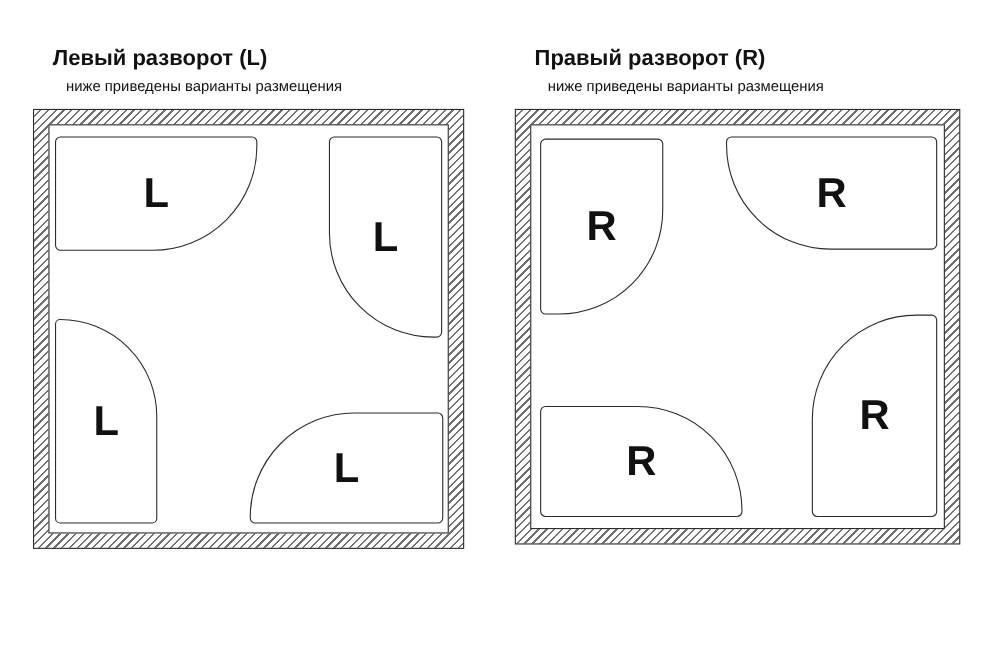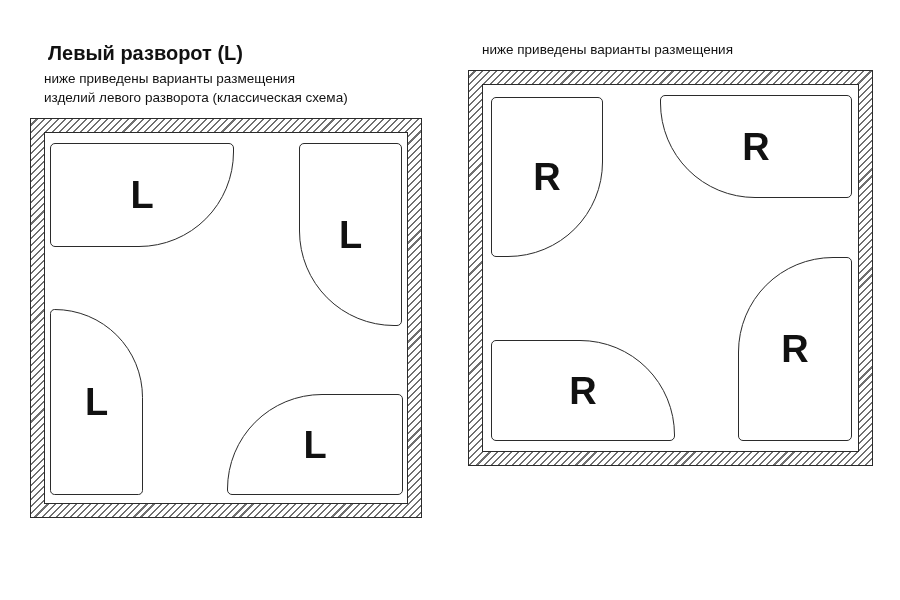--- a/index.html
+++ b/index.html
@@ -17,21 +17,21 @@
   .panel-left{left:30px;width:392px;}
   .panel-right{left:468px;width:405px;}
 
   .panel-title{
     font-size:20px;font-weight:700;line-height:26px;
     margin-left:18px;margin-bottom:3px;color:var(--text);
     font-family:"Liberation Sans", sans-serif;
   }
   .panel-subtitle{
     font-size:13.5px;font-weight:400;line-height:19px;
-    margin-left:14px;color:var(--text);
+    margin-left:30px;color:var(--text);
   }
 
   .room{
     position:relative;margin-top:11px;
     background:repeating-linear-gradient(135deg,
       #ffffff 0px,#ffffff 3.5px,
       var(--hatch) 3.5px,var(--hatch) 5px);
     border:1.5px solid var(--line);
   }
   .room-left{width:392px;height:400px;}
@@ -68,21 +68,20 @@
   .r-br{right:6px; bottom:10px; width:114px;height:184px;border-radius:95px 5px 5px 5px;}
 </style>
 </head>
 <body>
 
 <div class="canvas">
 
   <section class="panel panel-left">
     <h1 class="panel-title">Левый разворот (L)</h1>
     <p class="panel-subtitle">ниже приведены варианты размещения</p>
-    <p class="panel-subtitle">изделий левого разворота (классическая схема)</p>
 
     <div class="room room-left">
       <div class="room-inner">
 
         <div class="tub l-tl">
           <span class="tub-label">L</span>
         </div>
         <div class="tub l-tr">
           <span class="tub-label">L</span>
         </div>
@@ -91,20 +90,21 @@
         </div>
         <div class="tub l-br">
           <span class="tub-label">L</span>
         </div>
 
       </div>
     </div>
   </section>
 
   <section class="panel panel-right">
+    <h1 class="panel-title">Правый разворот (R)</h1>
     <p class="panel-subtitle">ниже приведены варианты размещения</p>
 
     <div class="room room-right">
       <div class="room-inner">
 
         <div class="tub r-tl">
           <span class="tub-label">R</span>
         </div>
         <div class="tub r-tr">
           <span class="tub-label">R</span>

